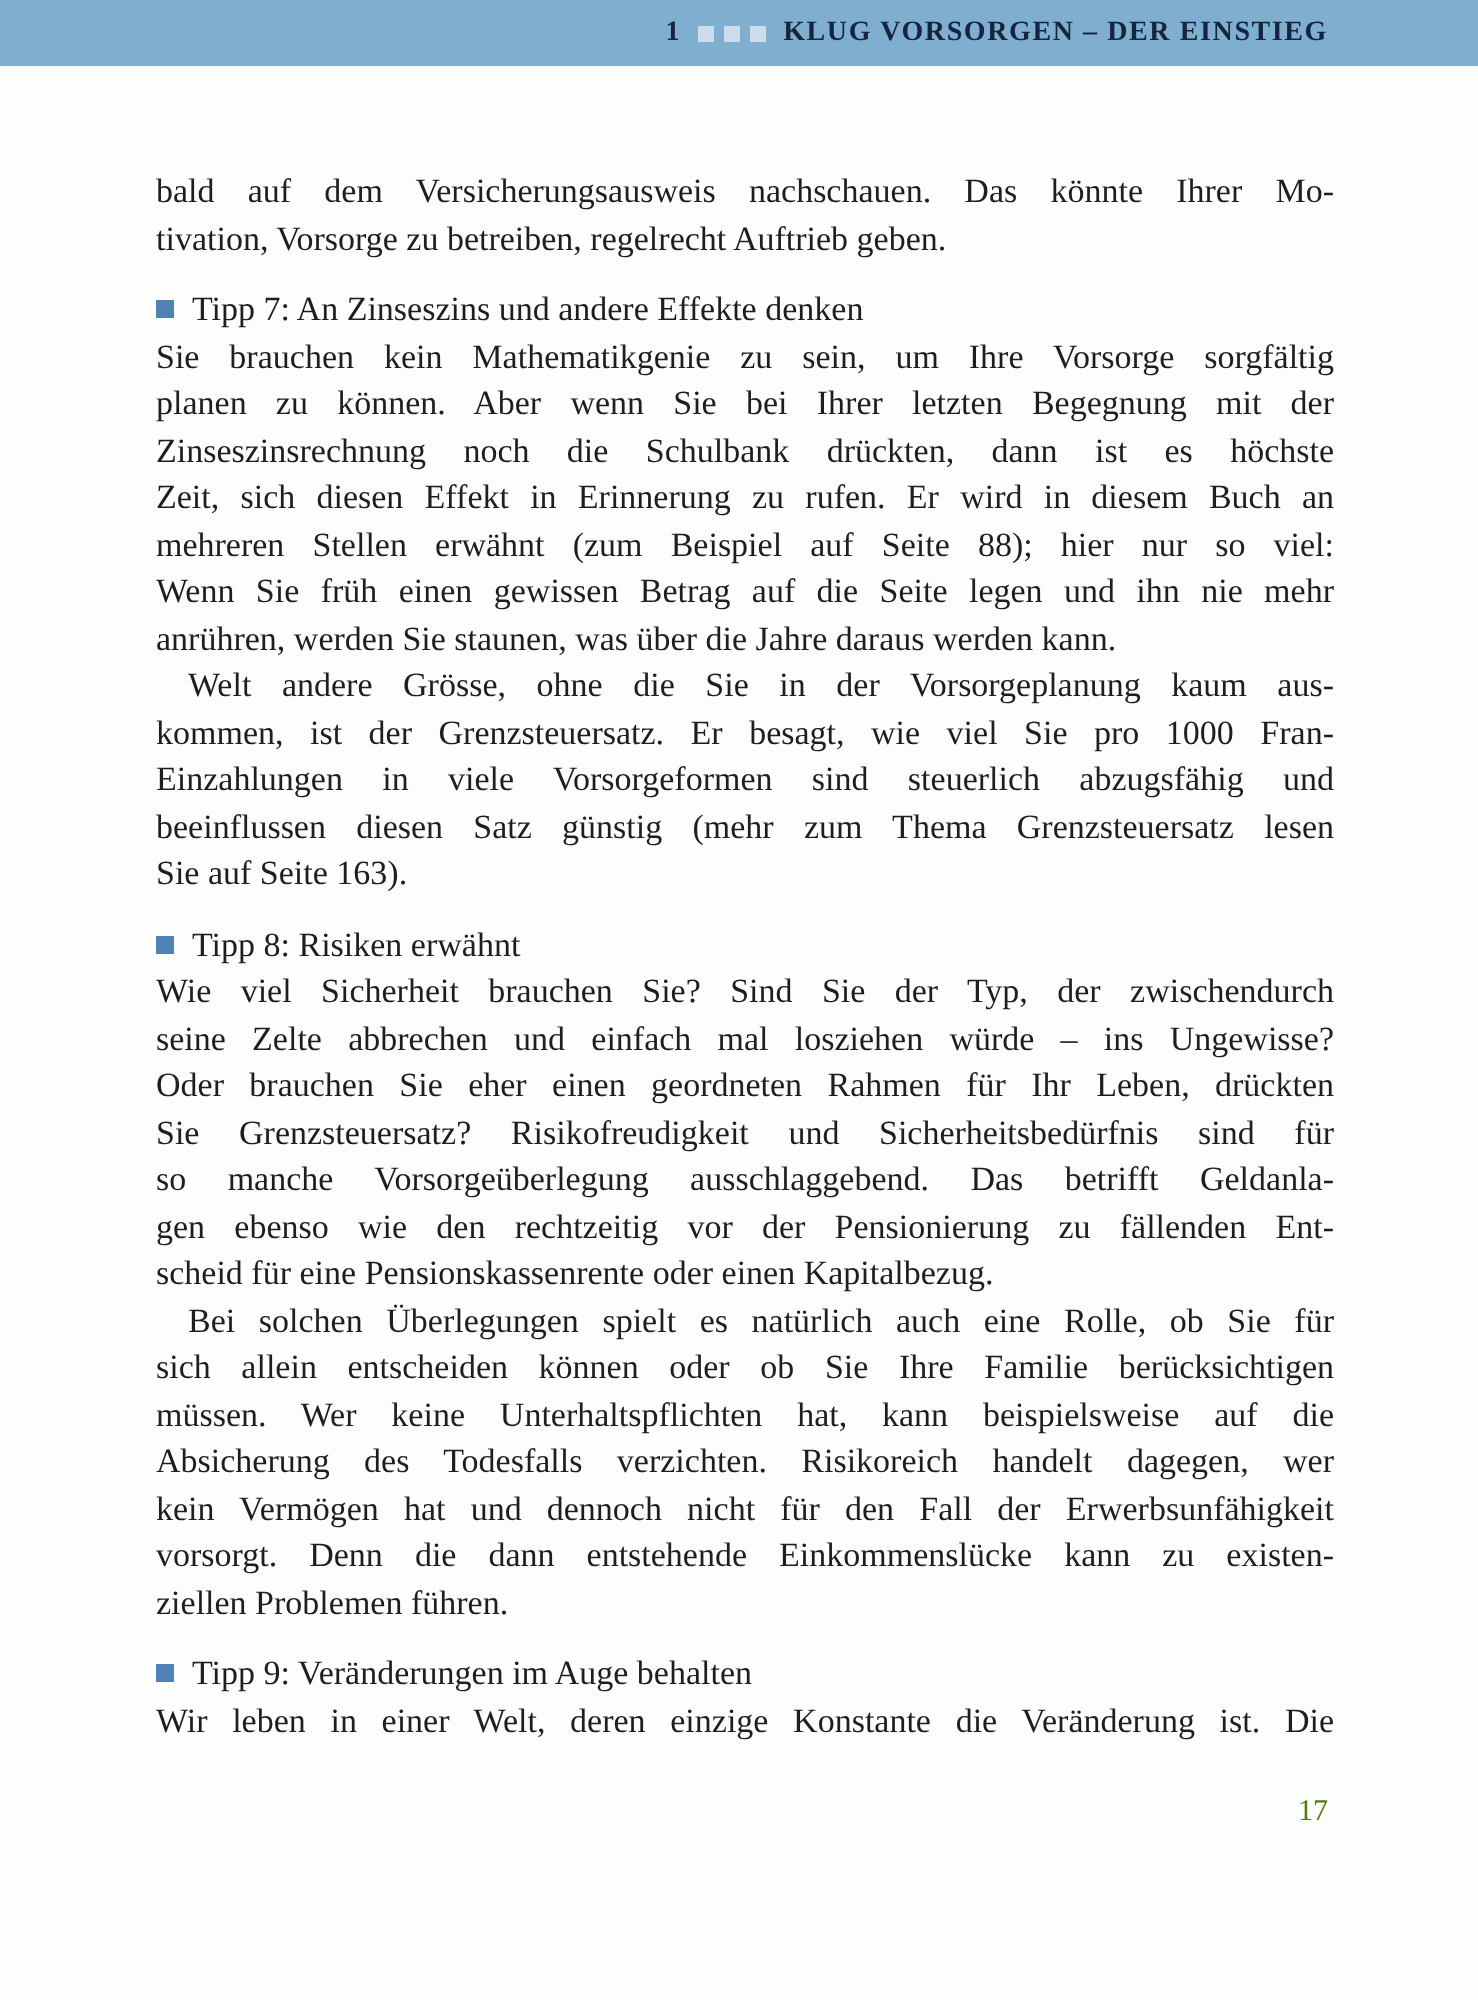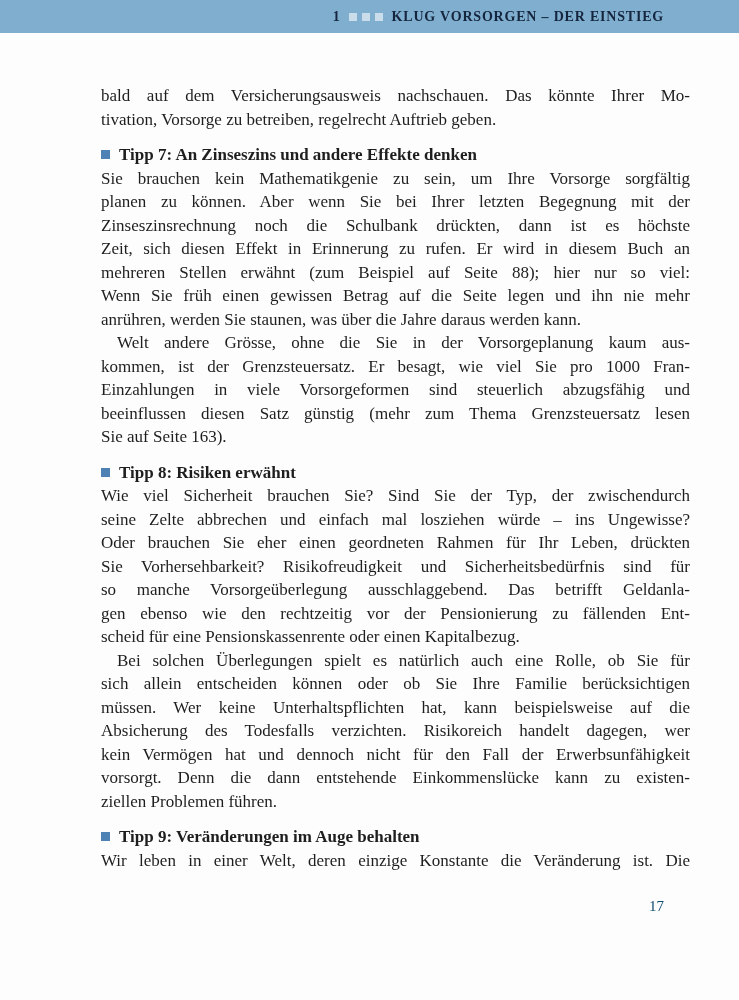--- a/index.html
+++ b/index.html
@@ -34,57 +34,57 @@
   .chapter-num { margin-right: 8px; }
   .sq-group { display: inline-flex; gap: 5px; margin-right: 9px; }
   .sq-group i {
     width: 8px; height: 8px;
     background: var(--bar-square-color, #cbdcea);
     display: inline-block;
   }
   
   main { padding-top: 51px; }
   .text-column {
-    margin-left: 101px;
+    margin-left: 78px;
     width: 589px;
     font-size: 17px;
     line-height: 23.5px;
   }
   .para .line {
     text-align: justify;
     text-align-last: justify;
     overflow: hidden;
     white-space: nowrap;
   }
   .para .line.last {
     text-align: center;
     text-align-last: left;
   }
   .para.indent .line.first { padding-left: 16px; }
   .heading {
-    font-weight: bold;
+    font-weight: normal;
     margin-top: 12px;
     display: flex;
     align-items: baseline;
   }
   .heading .bullet {
     width: 9px; height: 9px;
     background: var(--accent-color, #4e82b4);
     display: inline-block;
     margin-right: 9px;
     flex: 0 0 auto;
     transform: translateY(-1px);
   }
   
   .pagenum-row {
     margin-top: 26px;
     width: 664px;
     text-align: right;
     font-size: 15px;
-    color: #0c4a6e;
+    color: #4d7c0f;
   }
 </style>
 </head>
 <body>
 
 <header class="chapter-bar">
   <div class="bar-inner">
     <span class="chapter-num">1</span>
     <span class="sq-group">
         <i></i>
@@ -122,21 +122,21 @@
         <div class="line last">Sie auf Seite 163).</div>
       </div>
       <div class="heading">
         <span class="bullet"></span>
         <span>Tipp 8: Risiken erwähnt</span>
       </div>
       <div class="para">
         <div class="line first">Wie viel Sicherheit brauchen Sie? Sind Sie der Typ, der zwischendurch</div>
         <div class="line">seine Zelte abbrechen und einfach mal losziehen würde – ins Ungewisse?</div>
         <div class="line">Oder brauchen Sie eher einen geordneten Rahmen für Ihr Leben, drückten</div>
-        <div class="line">Sie Vorhersehbarkeit? Risikofreudigkeit und Sicherheitsbedürfnis sind für</div>
+        <div class="line">Sie Grenzsteuersatz? Risikofreudigkeit und Sicherheitsbedürfnis sind für</div>
         <div class="line">so manche Vorsorgeüberlegung ausschlaggebend. Das betrifft Geldanla-</div>
         <div class="line">gen ebenso wie den rechtzeitig vor der Pensionierung zu fällenden Ent-</div>
         <div class="line last">scheid für eine Pensionskassenrente oder einen Kapitalbezug.</div>
       </div>
       <div class="para indent">
         <div class="line first">Bei solchen Überlegungen spielt es natürlich auch eine Rolle, ob Sie für</div>
         <div class="line">sich allein entscheiden können oder ob Sie Ihre Familie berücksichtigen</div>
         <div class="line">müssen. Wer keine Unterhaltspflichten hat, kann beispielsweise auf die</div>
         <div class="line">Absicherung des Todesfalls verzichten. Risikoreich handelt dagegen, wer</div>
         <div class="line">kein Vermögen hat und dennoch nicht für den Fall der Erwerbsunfähigkeit</div>

